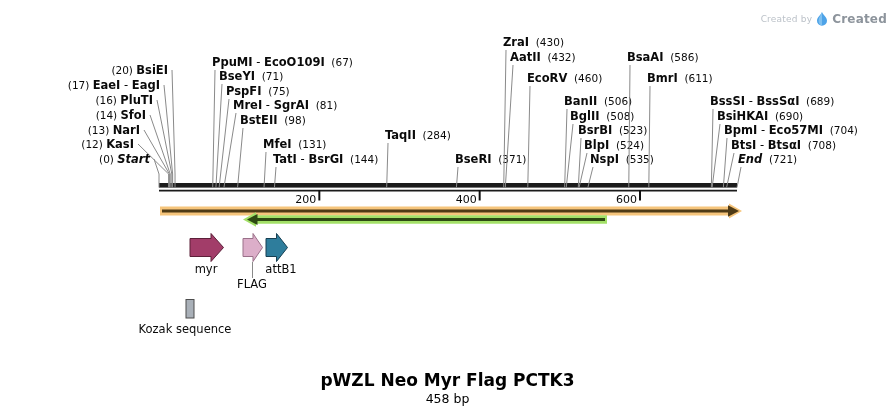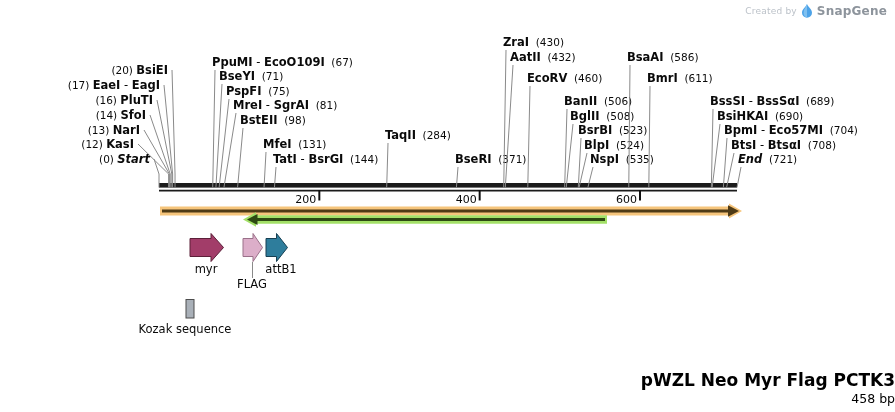--- a/index.html
+++ b/index.html
@@ -4,54 +4,54 @@
 <style>
   html,body{margin:0;padding:0;background:#ffffff;}
   .canvas{
     position:relative;
     width:895px;height:412px;
     background:#ffffff;
     font-family:"DejaVu Sans",sans-serif;
     overflow:hidden;
   }
   .watermark{
-    position:absolute;top:4px;right:8px;
+    position:absolute;top:12px;right:8px;
     display:flex;align-items:center;gap:5px;
     user-select:none;
     justify-content:flex-end;
   }
   .watermark .createdby{
     font-size:9px;color:#bcc2c9;letter-spacing:.2px;
   }
   .watermark .brand{
     font-size:12px;font-weight:bold;color:#8d949c;letter-spacing:.2px;
   }
   .titleblock{
-    position:absolute;left:0;right:0;top:370px;text-align:right;
+    position:absolute;left:0;right:0;top:370px;text-align:center;
   }
   .maptitle{
     font-size:17px;font-weight:bold;color:#000;
   }
   .maplen{
     font-size:12.5px;color:#000;margin-top:1px;
   }
   svg text{ fill:#0a0a0a; }
 </style>
 </head>
 <body>
 
 <div class="canvas">
 
   <div class="watermark">
     <span class="createdby">Created by</span>
     <svg width="10" height="14" viewBox="0 0 10 14">
       <path d="M5 0 C6.3 3.2 10 5.2 10 8.8 A5 5 0 1 1 0 8.8 C0 5.2 3.7 3.2 5 0 Z" fill="#4da3e8"></path>
       <path d="M5 0 C4 3.2 1.6 5.2 1.6 8.8 A3.4 4.4 0 0 0 5 13.4 L5 0 Z" fill="#7fc0f0"></path>
     </svg>
-    <span class="brand">SnapGene</span>
+    <span class="brand">Created</span>
   </div>
 
   <svg id="map-svg" width="895" height="412" viewBox="0 0 895 412">
       <g>
         <line x1="160" y1="211" x2="732" y2="211" stroke="#f6c57c" stroke-width="9"></line>
         <polygon points="742,211 729,203.6 729,218.4" fill="#f6c57c"></polygon>
         <line x1="162" y1="211" x2="730" y2="211" stroke="#4f3b16" stroke-width="3"></line>
         <polygon points="739,211 728,205.2 728,216.8" fill="#4f3b16"></polygon>
       </g>
       <g>

